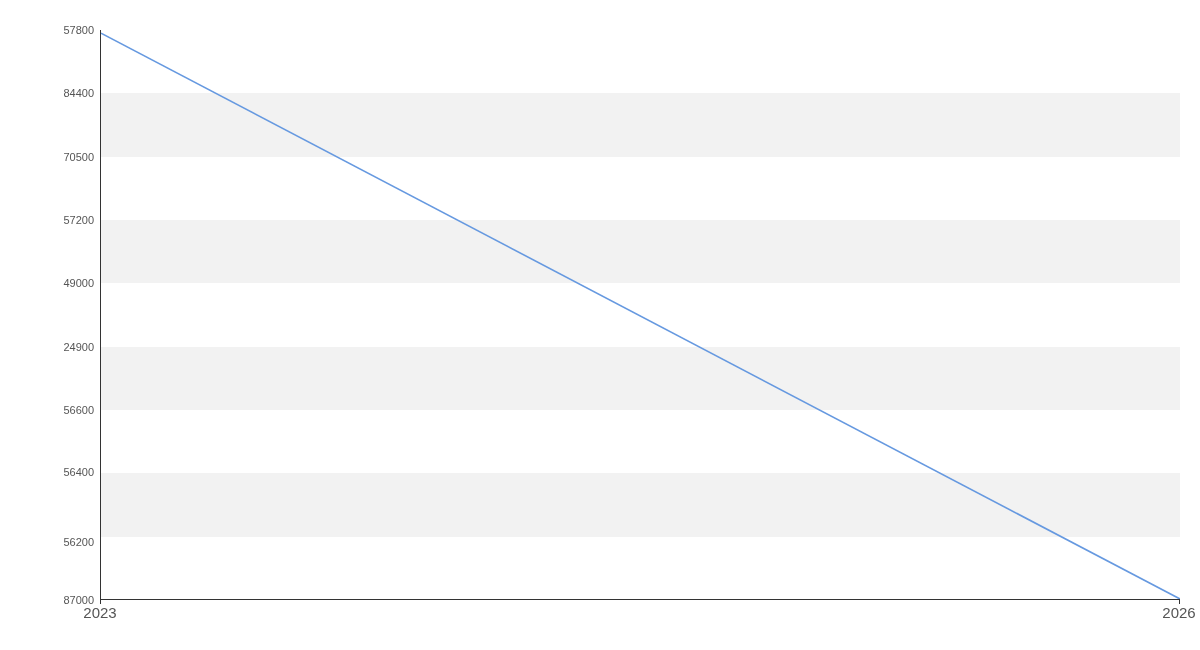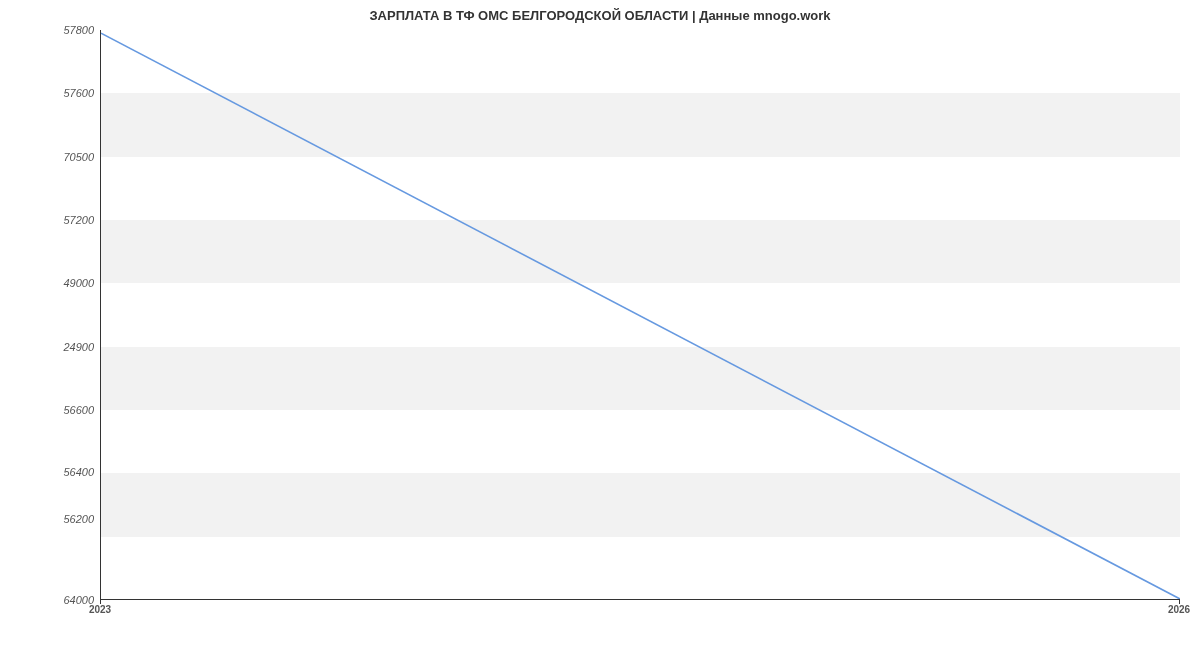--- a/index.html
+++ b/index.html
@@ -48,66 +48,63 @@
     top: 0;
     width: 100%;
     height: 100%;
   }
   .ytick {
     position: absolute;
     right: 1106px;
     transform: translateY(-50%);
     font-size: 11px;
     color: #555;
-    font-style: italic;
   }
   .xtick {
     position: absolute;
     top: 604px;
-    font-size: 10px;
+    font-size: 15px;
     color: #555;
     transform: translateX(-50%);
-    font-weight: bold;
   }
   .tickmark-x {
     position: absolute;
     width: 1px;
     height: 5px;
     background: #333;
     top: 599px;
   }
 </style>
 </head>
 <body>
 
 <div class="chart-wrap">
 
-  <div class="title">ЗАРПЛАТА В ТФ ОМС  БЕЛГОРОДСКОЙ ОБЛАСТИ | Данные mnogo.work</div>
 
   <div class="plot">
 
     <div class="band" style="top:63.33px;height:63.33px"></div>
     <div class="band" style="top:190px;height:63.33px"></div>
     <div class="band" style="top:316.67px;height:63.33px"></div>
     <div class="band" style="top:443.33px;height:63.33px"></div>
 
     <svg class="line-svg" viewBox="0 0 1080 570" preserveAspectRatio="none">
       <polyline points="0,3.17 1080,570" fill="none" stroke="#6699e0" stroke-width="1.6"></polyline>
     </svg>
   </div>
 
-  <div class="ytick" style="top:600px">64000</div>
-  <div class="ytick" style="top:519px">56200</div>
+  <div class="ytick" style="top:600px">87000</div>
+  <div class="ytick" style="top:542px">56200</div>
   <div class="ytick" style="top:472px">56400</div>
   <div class="ytick" style="top:410px">56600</div>
   <div class="ytick" style="top:346.67px">24900</div>
   <div class="ytick" style="top:283.33px">49000</div>
   <div class="ytick" style="top:220px">57200</div>
   <div class="ytick" style="top:156.67px">70500</div>
-  <div class="ytick" style="top:93.33px">57600</div>
+  <div class="ytick" style="top:93.33px">84400</div>
   <div class="ytick" style="top:30px">57800</div>
 
   <div class="tickmark-x" style="left:100px"></div>
   <div class="xtick" style="left:100px">2023</div>
   <div class="tickmark-x" style="left:1179px"></div>
   <div class="xtick" style="left:1179px">2026</div>
 
 </div>
 
 </body></html>

